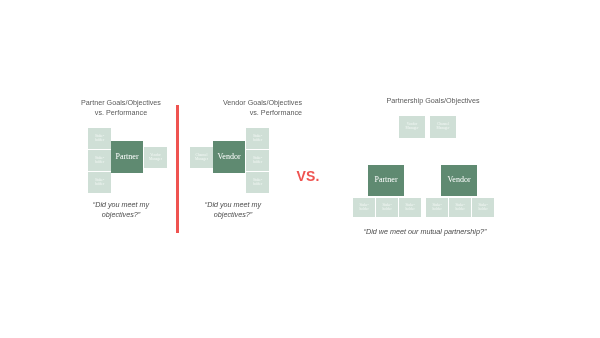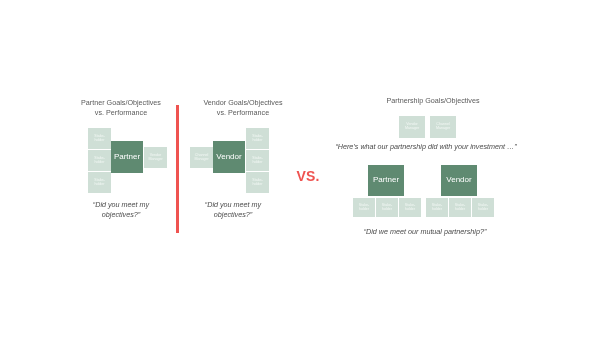--- a/index.html
+++ b/index.html
@@ -24,20 +24,21 @@
   
   .box {
     position: absolute;
     box-sizing: border-box;
     display: flex;
     align-items: center;
     justify-content: center;
     text-align: center;
     color: #ffffff;
     line-height: 1.05;
+    font-family: Liberation Serif, serif;
   }
   .box.dark {
     background: #5f8a71;
   }
   .box.light {
     background: #cfdfd6;
     color: #f3f8f5;
   }
   .box .lbl {
     display: block;
@@ -117,21 +118,21 @@
   <div class="box light" style="left:144px; top:147px; width:23px; height:21px; font-size:3.6px;">
     <span class="lbl">Vendor
 Manager</span>
   </div>
 
   <div class="quote" style="left:70px; top:200px; width:102px;">“Did you meet my
 objectives?”</div>
 
   <div id="divider"></div>
 
-  <div class="title" style="left:184px; top:98px; width:118px;">Vendor Goals/Objectives
+  <div class="title" style="left:184px; top:98px; width:118px;text-align:right;">Vendor Goals/Objectives
 vs. Performance</div>
 
   <div class="box light" style="left:190px; top:147px; width:23px; height:21px; font-size:3.6px;">
     <span class="lbl">Channel
 Manager</span>
   </div>
 
   <div class="box dark" style="left:213px; top:141px; width:32px; height:32px; font-size:8px;">
     <span class="lbl">Vendor</span>
   </div>
@@ -158,21 +159,20 @@
 
   <div class="box light" style="left:399px; top:116px; width:26px; height:22px; font-size:3.6px;">
     <span class="lbl">Vendor
 Manager</span>
   </div>
   <div class="box light" style="left:430px; top:116px; width:26px; height:22px; font-size:3.6px;">
     <span class="lbl">Channel
 Manager</span>
   </div>
 
-  <div class="quote" style="left:306px; top:142px; width:240px;">“Here’s what our partnership did with your investment …”</div>
 
   <div class="box dark" style="left:368px; top:165px; width:36px; height:31px; font-size:8px;">
     <span class="lbl">Partner</span>
   </div>
   <div class="box light" style="left:353px; top:198px; width:22px; height:19px; font-size:3.6px;">
     <span class="lbl">Stake-
 holder</span>
   </div>
   <div class="box light" style="left:376px; top:198px; width:22px; height:19px; font-size:3.6px;">
     <span class="lbl">Stake-

